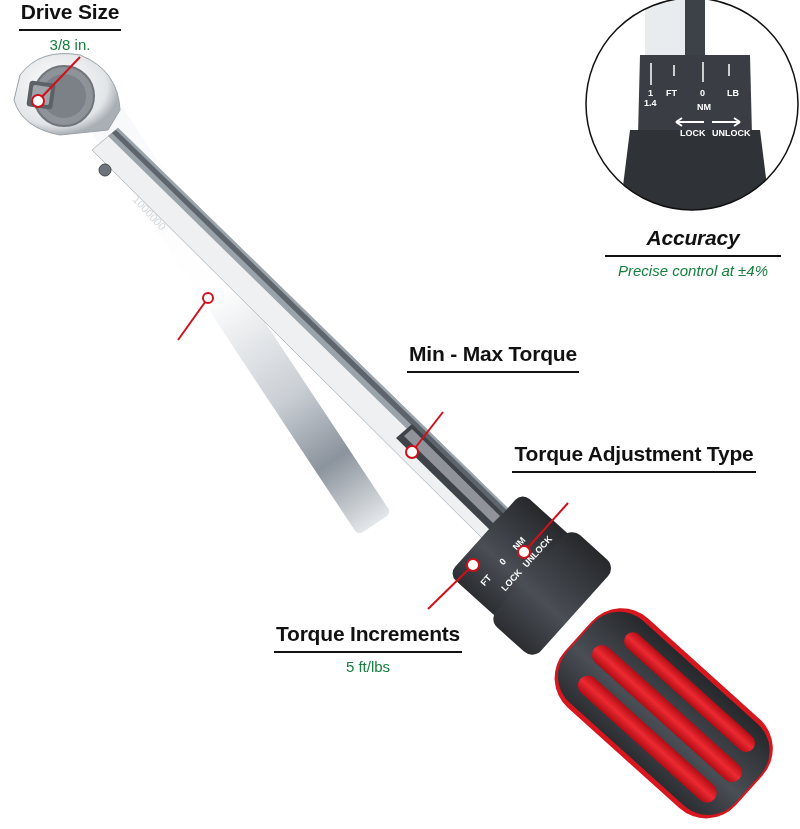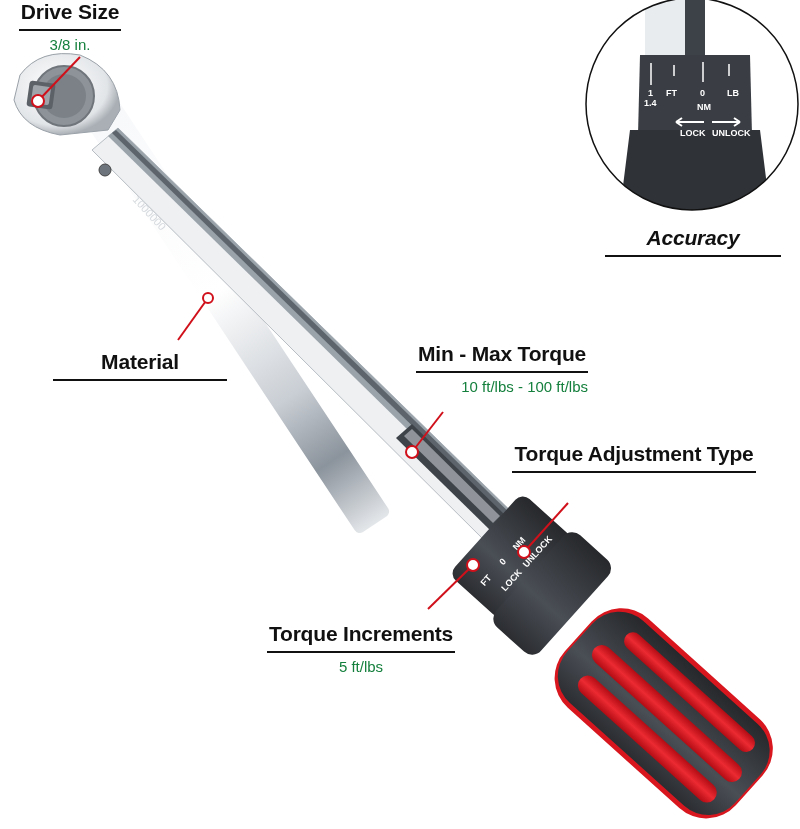--- a/index.html
+++ b/index.html
@@ -130,31 +130,30 @@
   </g>
 </svg>
 
 <div class="label-block" style="left:10px; top:0px; width:120px;">
   <div class="label-title">Drive Size</div>
   <div class="label-sub">3/8 in.</div>
 </div>
 
 <div class="label-block" style="left:598px; top:226px; width:190px;font-style:italic;">
   <div class="label-title" style="padding:0 42px 5px;">Accuracy</div>
+  <div class="label-sub">Precise control at ±4%</div>
 </div>
 
 <div class="label-block" style="left:40px; top:350px; width:200px;">
-  <div class="label-title" style="padding:0 48px 5px;">Material</div>
 </div>
 
-<div class="label-block" style="left:398px; top:342px; width:190px;text-align:right;">
+<div class="label-block" style="left:398px; top:342px; width:190px;">
   <div class="label-title">Min - Max Torque</div>
-  <div class="label-sub">10 ft/lbs - 100 ft/lbs</div>
 </div>
 
 <div class="label-block" style="left:500px; top:442px; width:268px;">
   <div class="label-title">Torque Adjustment Type</div>
 </div>
 
-<div class="label-block" style="left:261px; top:622px; width:200px;">
+<div class="label-block" style="left:268px; top:622px; width:200px;">
   <div class="label-title">Torque Increments</div>
   <div class="label-sub">5 ft/lbs</div>
 </div>
 
 </body></html>

